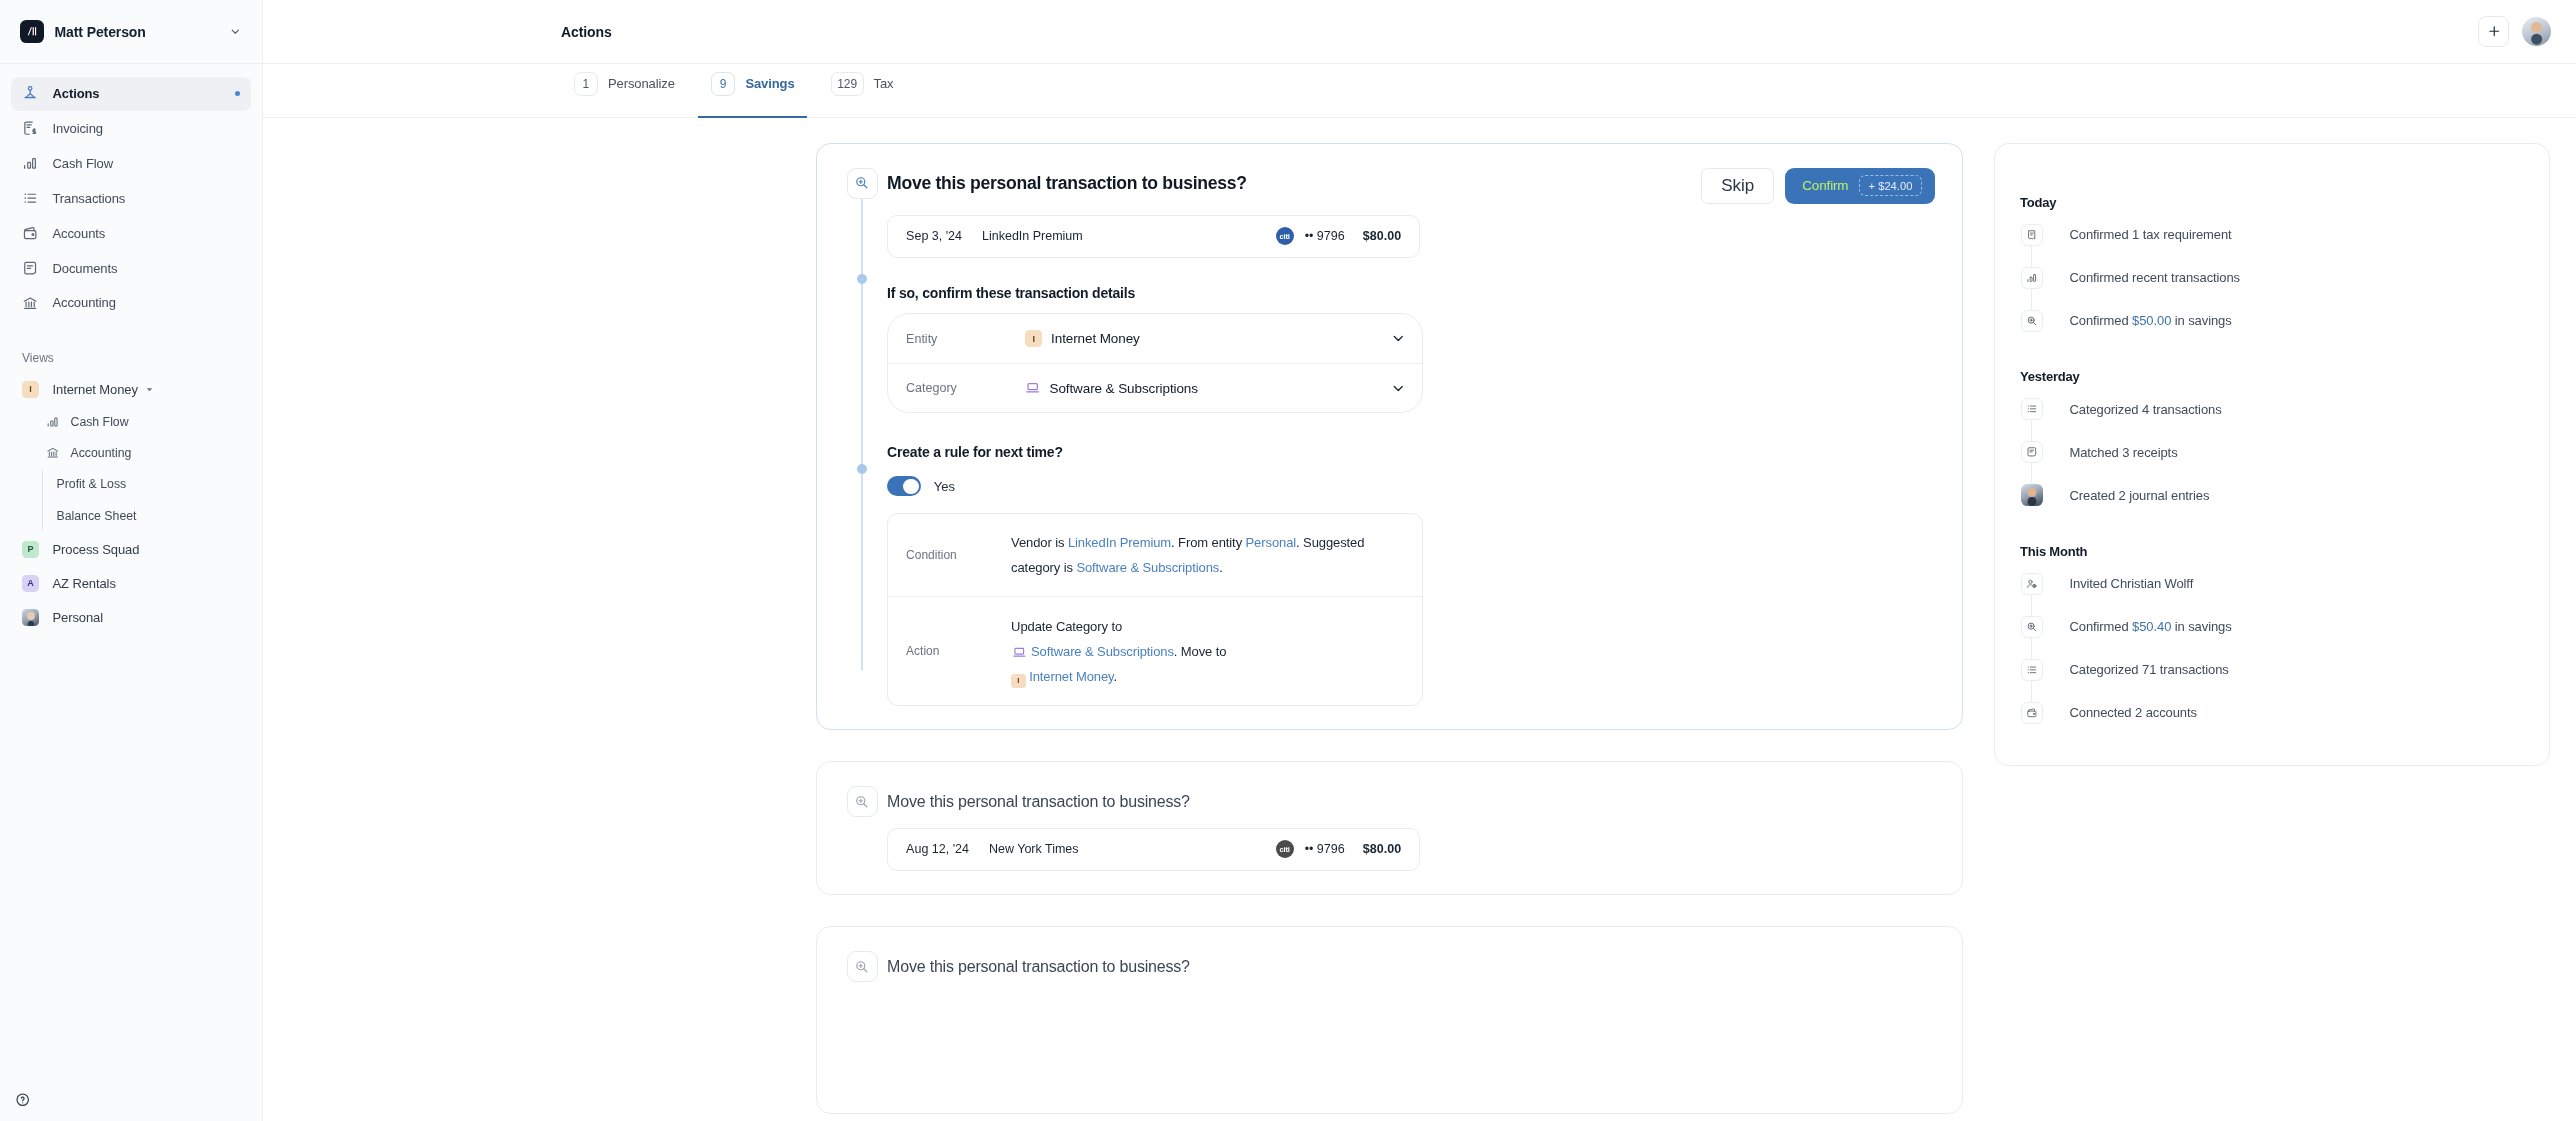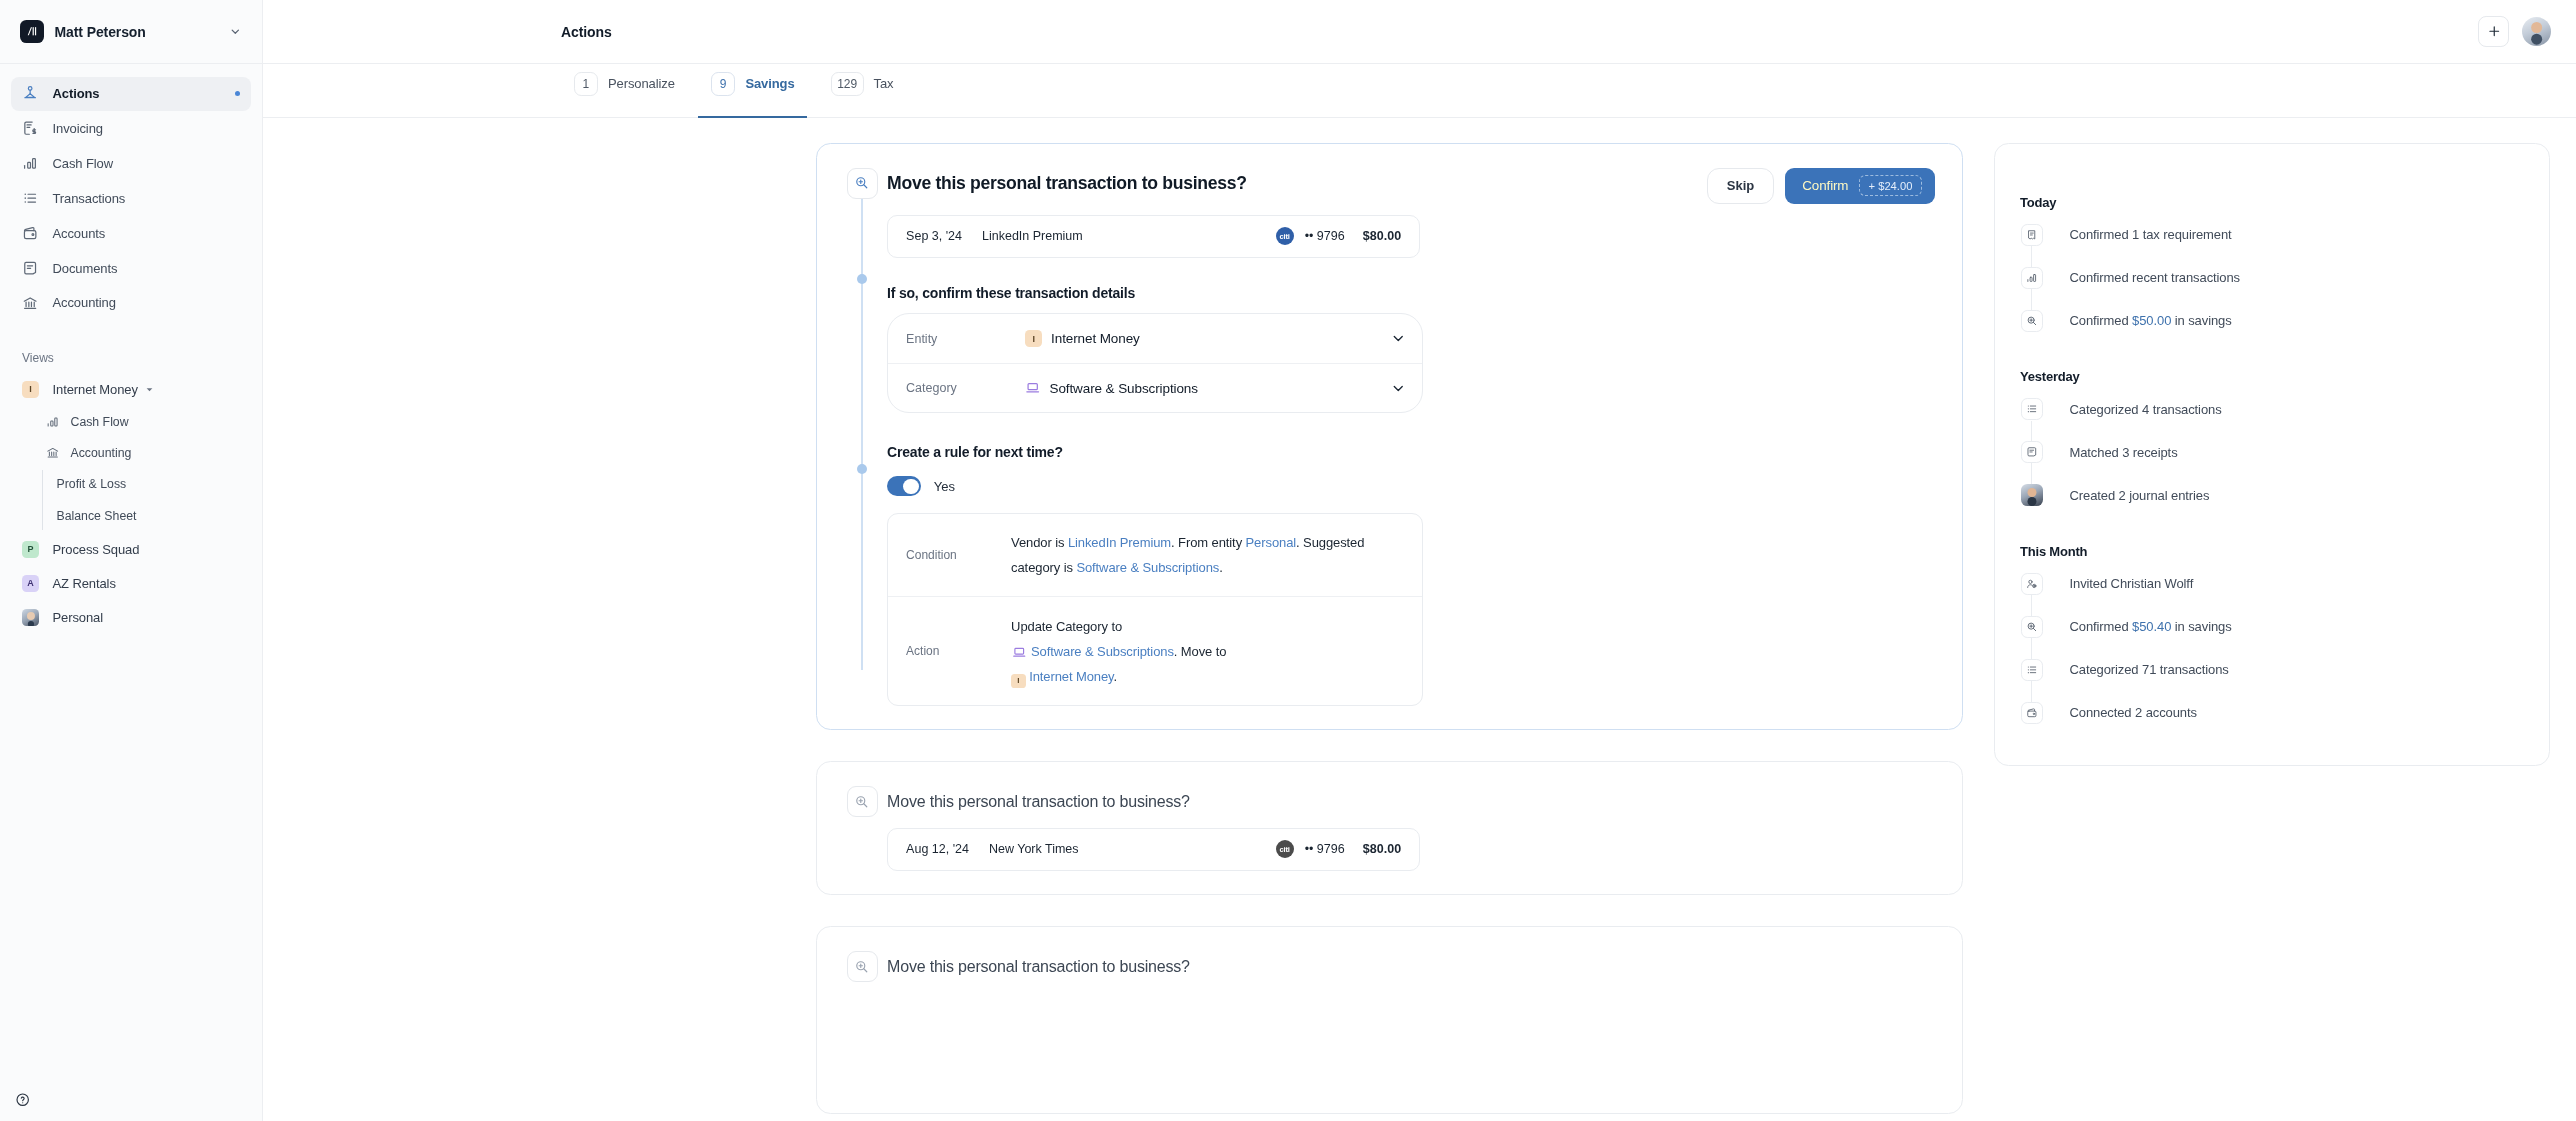--- a/index.html
+++ b/index.html
@@ -222,31 +222,31 @@
   }
 
   .card-title {
     font-size: 17.6px; font-weight: 700; color: #101a26;
     letter-spacing: -0.3px; line-height: 31px;
     flex: 1 1 auto; padding-left: 3.6px;
   }
   .card-title.muted { font-weight: 400; font-size: 16px; color:#3c4653; letter-spacing:-0.2px; }
   .head-actions { display:flex; align-items:center; gap: 11px; margin-left: auto; }
   .btn-skip {
-    height: 36px; padding: 0 19px; border-radius: 12px;
+    height: 36px; padding: 0 19px; border-radius: 7px;
     border: 0.9px solid #e6e9ed; background:#fff;
-    font-size: 13px; color:#2b3543; cursor:pointer;
-    display:flex;align-items:center;font-weight:bold;
+    font-size: 17px; color:#2b3543; cursor:pointer;
+    display:flex;align-items:center;
   }
   .btn-confirm {
     height: 36px; padding: 0 13.5px 0 17px; border-radius: 9px;
     background: #3b73b9; border:none; cursor:pointer;
     display:flex; align-items:center; gap: 11px;
   }
-  .btn-confirm-label { font-size: 13.4px; color:#fef9c3; font-weight:500; letter-spacing:-0.1px;}
+  .btn-confirm-label { font-size: 13.4px; color:#bef264; font-weight:500; letter-spacing:-0.1px;}
   .btn-confirm-badge {
     border: 0.9px dashed #9dbce0; border-radius: 6.3px;
     padding: 3.6px 8.1px; font-size: 11.2px; color: #e4eefb;
   }
 
   
   .card-body { display:flex; }
   .body-rail { width: 43px; flex: 0 0 43px; position: relative; }
   .body-content { flex: 1 1 auto; padding-left: 3.6px; min-width: 0; }
 

